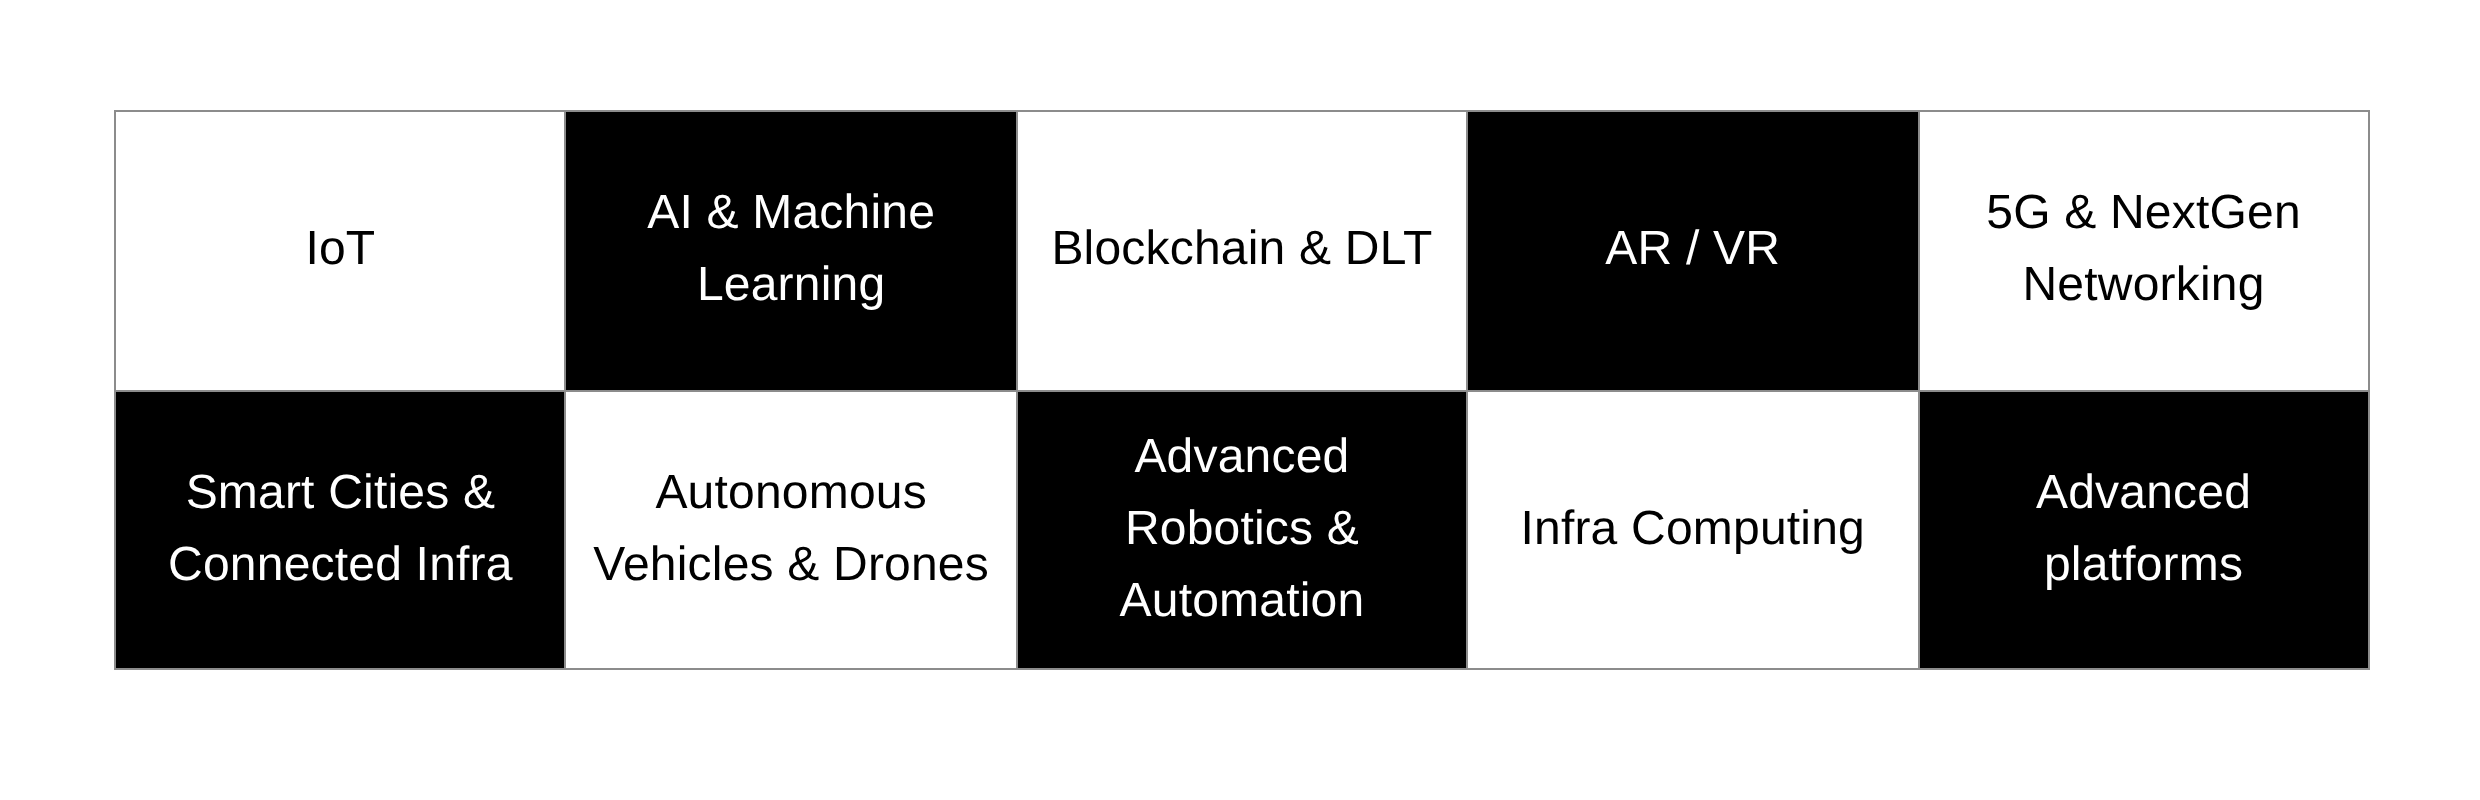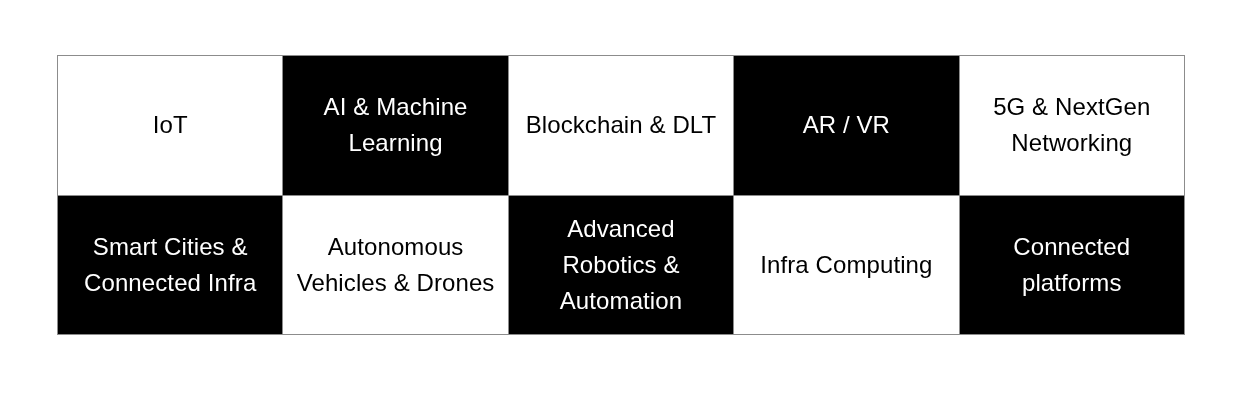--- a/index.html
+++ b/index.html
@@ -95,20 +95,20 @@
         <td class="cell-light">
           <span class="cell-label">Autonomous Vehicles &amp; Drones</span>
         </td>
         <td class="cell-dark">
           <span class="cell-label">Advanced Robotics &amp; Automation</span>
         </td>
         <td class="cell-light">
           <span class="cell-label">Infra Computing</span>
         </td>
         <td class="cell-dark">
-          <span class="cell-label">Connected platforms</span>
+          <span class="cell-label">Advanced platforms</span>
         </td>
       </tr>
 
     </tbody>
   </table>
 
 </div>
 
 </body></html>

